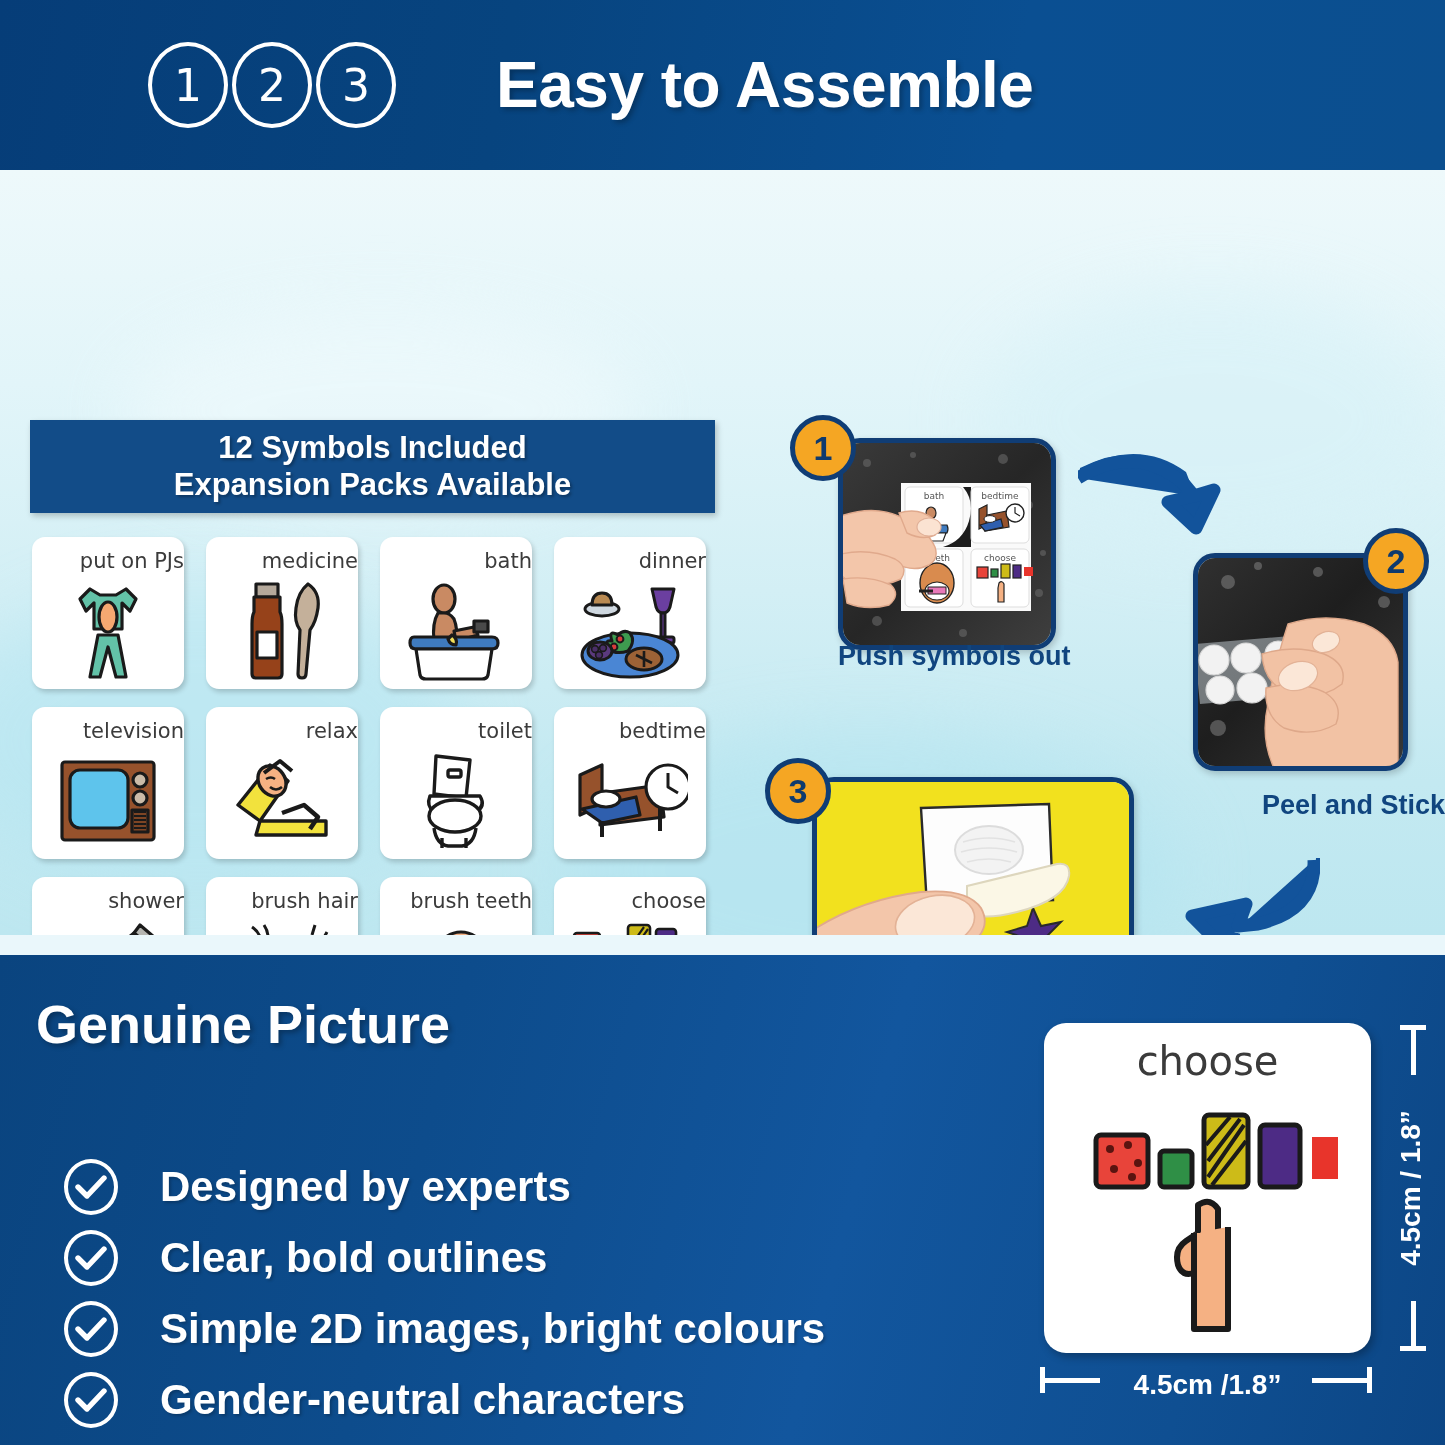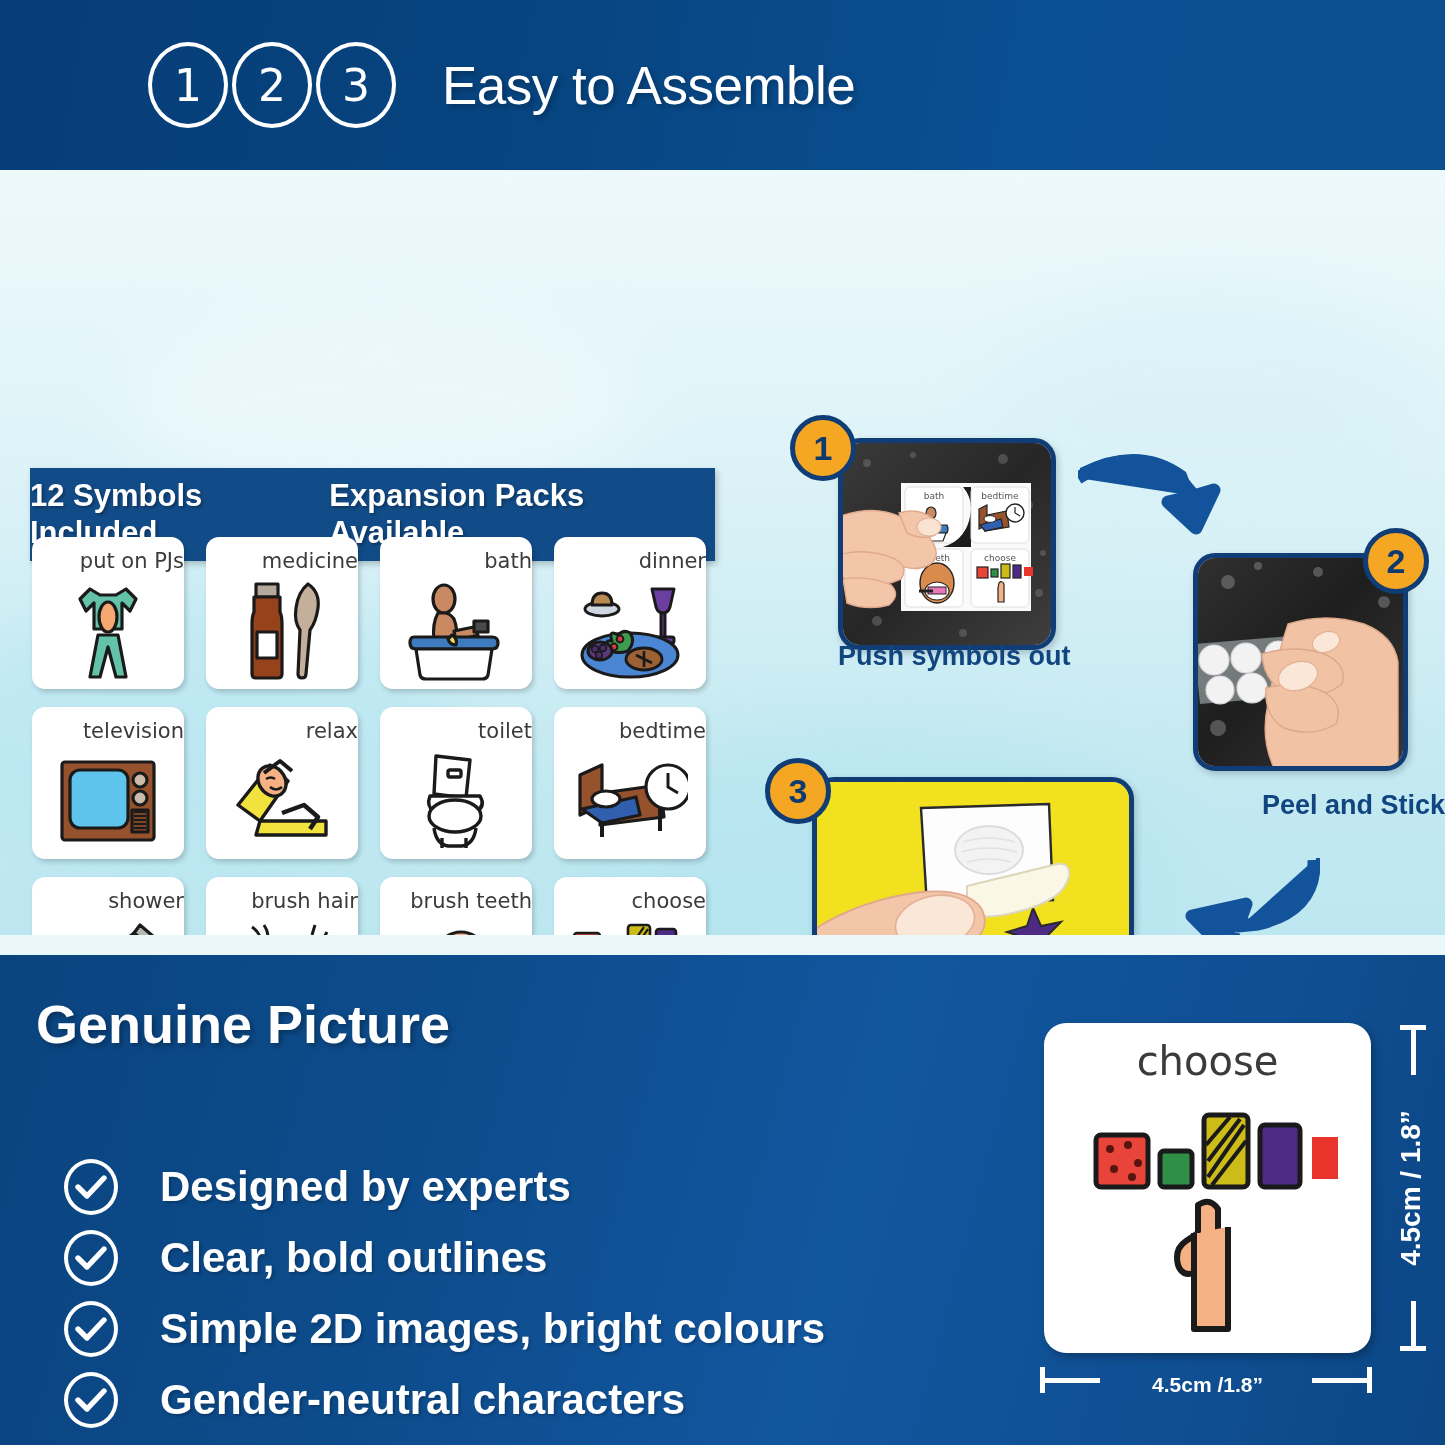--- a/index.html
+++ b/index.html
@@ -19,21 +19,21 @@
     display:flex; align-items:center;
   }
   .num-group { display:flex; margin-left:148px; gap:4px; align-items:center; }
   .num-circle {
     width:80px; height:86px; border:4px solid #ffffff; border-radius:50%;
     display:flex; align-items:center; justify-content:center;
     color:#ffffff; font-size:44px; font-weight:400;
     font-family:"DejaVu Sans", sans-serif;
   }
   .header-title {
-    margin-left:46px; color:#ffffff; font-size:53px; font-weight:normal;
+    margin-left:100px; color:#ffffff; font-size:64px; font-weight:bold;
     letter-spacing:-0.5px; text-shadow:3px 3px 5px rgba(0,0,0,0.25);
     font-family:"Liberation Sans", sans-serif;
   }
 
   
   .middle {
     position:absolute; left:0; top:170px; width:1445px; height:765px;
     background:linear-gradient(180deg,#eef9fb 0%,#e2f5f9 28%,#d3eff5 55%,#c3e9f1 80%,#bde7f0 100%);
     overflow:hidden;
   }
@@ -41,21 +41,21 @@
   .w1 { left:-60px; top:420px; width:520px; height:300px; background:#b6e6f2; }
   .w2 { left:560px; top:560px; width:620px; height:280px; background:#b2e4f0; }
   .w3 { left:980px; top:120px; width:460px; height:260px; background:#d6f1f7; }
   .w4 { left:120px; top:140px; width:520px; height:200px; background:#f2fbfd; }
 
   
   .banner {
     position:absolute; left:30px; top:250px; width:685px; height:93px;
     background:#124c88;
     box-shadow:2px 3px 6px rgba(0,0,0,0.22);
-    display:flex; align-items:center; justify-content:center;margin-top:48px;
+    display:flex; flex-direction:column; align-items:center; justify-content:center;
   }
   .banner-line {
     color:#ffffff; font-size:31px; font-weight:bold; line-height:1.17;
     text-shadow:2px 2px 3px rgba(0,0,0,0.30);
   }
 
   
   .sym-grid {
     position:absolute; left:32px; top:367px;
     display:grid; grid-template-columns:repeat(4,152px); grid-auto-rows:152px;
@@ -143,21 +143,21 @@
     display:flex; align-items:center; justify-content:center;
   }
   .dim-v-text {
     color:#ffffff; font-size:28px; font-weight:bold;
     transform:rotate(-90deg); white-space:nowrap;
   }
   .dim-h {
     position:absolute; left:1040px; top:408px; width:335px; height:44px;
     display:flex; align-items:center; justify-content:center;
   }
-  .dim-h-text { color:#ffffff; font-size:21px; font-weight:bold; white-space:nowrap; }
+  .dim-h-text { color:#ffffff; font-size:28px; font-weight:bold; white-space:nowrap; }
   .tick { position:absolute; background:#ffffff; }
 </style>
 </head>
 <body>
 
 <div id="page">
 
   <div class="header">
     <div class="num-group">
       <div class="num-circle">1</div>

